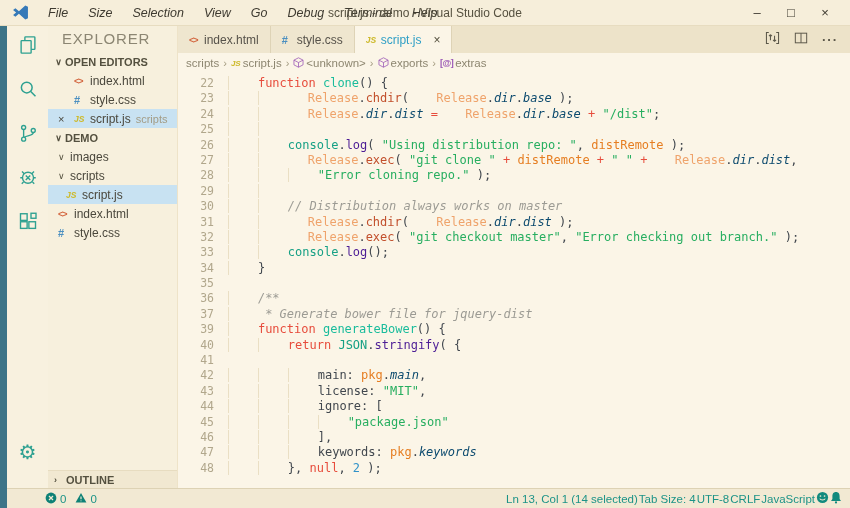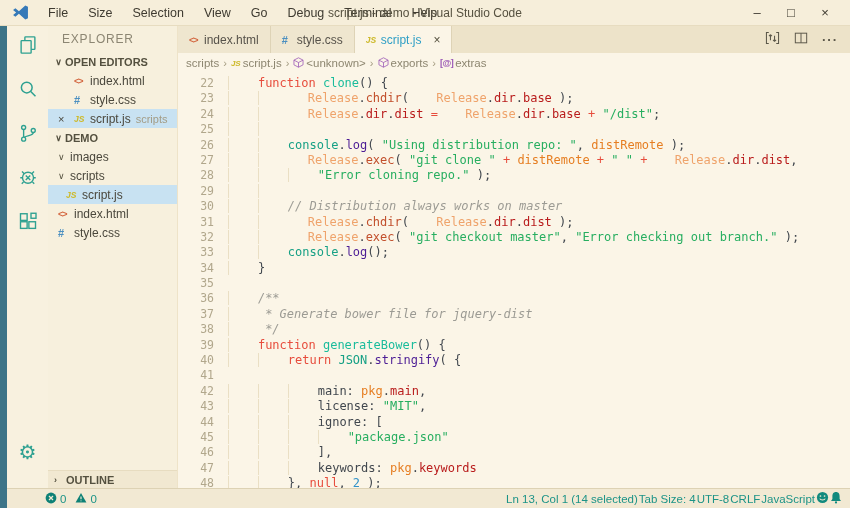--- a/index.html
+++ b/index.html
@@ -6,41 +6,41 @@
   html,body { width:850px; height:508px; overflow:hidden; }
   body { font-family:"Liberation Sans", sans-serif; }
   .win { width:850px; height:508px; display:flex; flex-direction:column; background:#F6EEDA;
          box-shadow: inset -1px 0 0 #5b5b52, inset 0 -1px 0 #5b5b52; }
 
   
   .titlebar { height:26px; flex:0 0 26px; display:flex; align-items:center; position:relative;
               background:#F6EEDA; border-bottom:1px solid #e7dcc0; padding:0 8px; }
   .logo { display:flex; align-items:center; margin:0 10px 0 4px; }
   .menubar { display:flex; gap:2px; }
-  .menubar span { font-size:12.5px; color:#3e3a30; padding:2px 9px; cursor:default; }
+  .menubar span { font-size:12.5px; color:#3e3a30; padding:2px 9px; cursor:default;font-style:italic; }
   .wtitle { position:absolute; left:50%; transform:translateX(-50%); font-size:12px; color:#55503f; white-space:nowrap; }
   .wcontrols { margin-left:auto; display:flex; }
   .wcontrols span { width:34px; text-align:center; font-size:13px; color:#3e3a30; }
 
   
   .below { flex:1; display:flex; min-height:0; }
   .strip { flex:0 0 7px; background:#3d7488; }
   .rightcol { flex:1; display:flex; flex-direction:column; min-width:0; }
   .workarea { flex:1; display:flex; min-height:0; }
 
   
   .activitybar { flex:0 0 41px; background:#F8F1DF; display:flex; flex-direction:column; align-items:center; padding-top:9px; }
   .ab-top { display:flex; flex-direction:column; gap:20px; align-items:center; }
   .ab-item { width:24px; height:24px; display:flex; align-items:center; justify-content:center; }
   .ab-bottom { margin-top:auto; margin-bottom:24px; }
   .gear { font-size:20px; color:#2ea191; line-height:1; }
 
   
   .sidebar { flex:0 0 130px; background:#F7F0DD; display:flex; flex-direction:column; font-size:12px; color:#4a473c; border-right:1px solid #eee3c8; }
-  .sb-title { height:26px; line-height:26px; padding-left:14px; font-size:12px; letter-spacing:0.8px; color:#8c8673; }
+  .sb-title { height:26px; line-height:26px; padding-left:14px; font-size:15px; letter-spacing:0.8px; color:#8c8673; }
   .sb-section-h { height:19px; display:flex; align-items:center; font-weight:bold; font-size:11px; color:#54503f; padding-left:4px; }
   .sb-section-h .chev { width:13px; text-align:center; font-size:9px; color:#54503f; }
   .row { height:19px; display:flex; align-items:center; padding-left:10px; white-space:nowrap; }
   .row.sel { background:#C8E2F2; }
   .closebox { width:16px; font-size:11px; color:#4a473c; }
   .fi { display:inline-block; width:16px; font-weight:bold; text-align:left; }
   .fi-html { color:#d2633c; font-size:9px; letter-spacing:-1px; }
   .fi-css  { color:#4b8fc0; font-size:11px; }
   .fi-js   { color:#cdb929; font-size:8.5px; font-style:italic; }
   .suffix { margin-left:5px; color:#a39c85; font-size:11px; }
@@ -75,21 +75,21 @@
   .codeline { display:flex; height:15.4px; line-height:15.4px; }
   .lnum { flex:0 0 50px; text-align:right; padding-right:14px; color:#b1a78c; font-size:11.5px; }
   .lcontent { white-space:pre;text-align:right; }
   .tok-ind { border-left:1px solid #eadfc4; }
   .tok-pln { color:#41474e; }
   .tok-kw  { color:#e74c3c; }
   .tok-op  { color:#e74c3c; }
   .tok-fn  { color:#1abc9c; }
   .tok-obj { color:#efa36b;padding-left:20px; }
   .tok-mr  { color:#c2502d; }
-  .tok-pi  { color:#b91c1c; }
+  .tok-pi  { color:#0c4a6e; font-style:italic; }
   .tok-va  { color:#e67e22;margin-top:26px; }
   .tok-str { color:#27ae60; }
   .tok-cons{ color:#16a085; }
   .tok-mb  { color:#4c1d95; }
   .tok-cmt { color:#9c9b94; font-style:italic; }
   .tok-num { color:#3092c9; }
 
   
   .statusbar { height:20px; flex:0 0 20px; background:#F2E9D3; border-top:1px solid #ddd2b4;
                display:flex; align-items:center; font-size:11.5px; color:#1c9387; padding:0 8px 0 38px; }
@@ -353,24 +353,20 @@
               </div>
               <div class="codeline">
                 <span class="lnum">36</span>
                 <span class="lcontent"><span class="tok-ind">    </span><span class="tok-cmt">/**</span></span>
               </div>
               <div class="codeline">
                 <span class="lnum">37</span>
                 <span class="lcontent"><span class="tok-ind">    </span><span class="tok-cmt"> * Generate bower file for jquery-dist</span></span>
               </div>
               <div class="codeline">
-                <span class="lnum">38</span>
-                <span class="lcontent"><span class="tok-ind">    </span><span class="tok-cmt"> */</span></span>
-              </div>
-              <div class="codeline">
                 <span class="lnum">39</span>
                 <span class="lcontent"><span class="tok-ind">    </span><span class="tok-kw">function</span><span class="tok-pln"> </span><span class="tok-fn">generateBower</span><span class="tok-pln">() {</span></span>
               </div>
               <div class="codeline">
                 <span class="lnum">40</span>
                 <span class="lcontent"><span class="tok-ind">    </span><span class="tok-ind">    </span><span class="tok-kw">return</span><span class="tok-pln"> </span><span class="tok-cons">JSON</span><span class="tok-pln">.</span><span class="tok-mb">stringify</span><span class="tok-pln">( {</span></span>
               </div>
               <div class="codeline">
                 <span class="lnum">41</span>
               </div>

